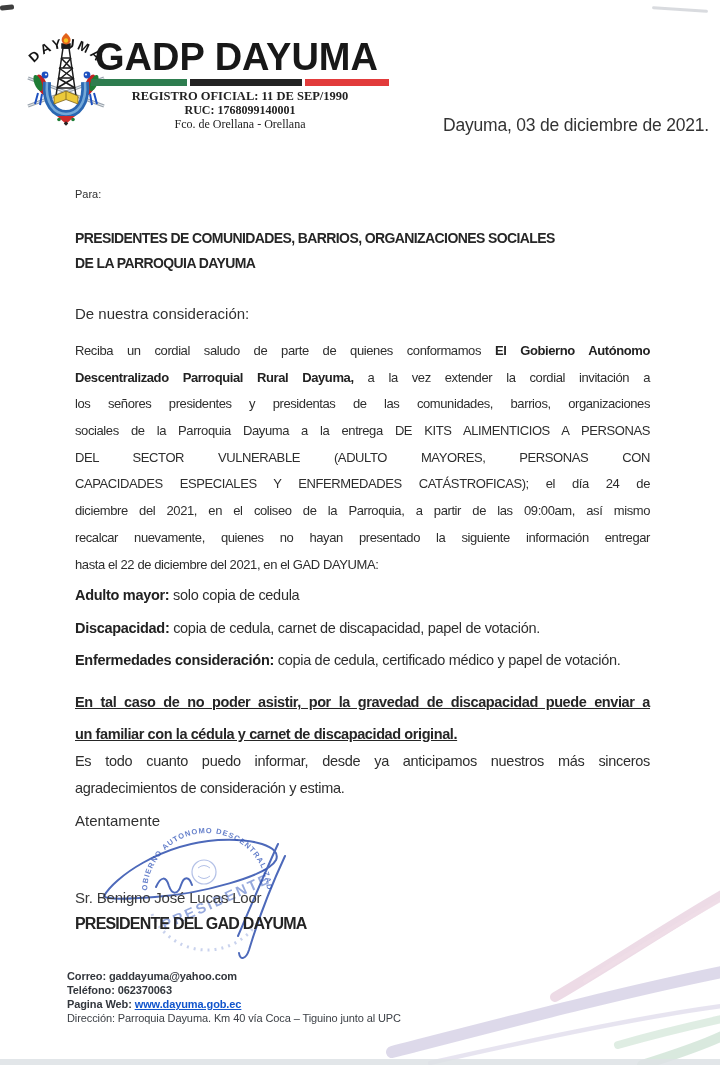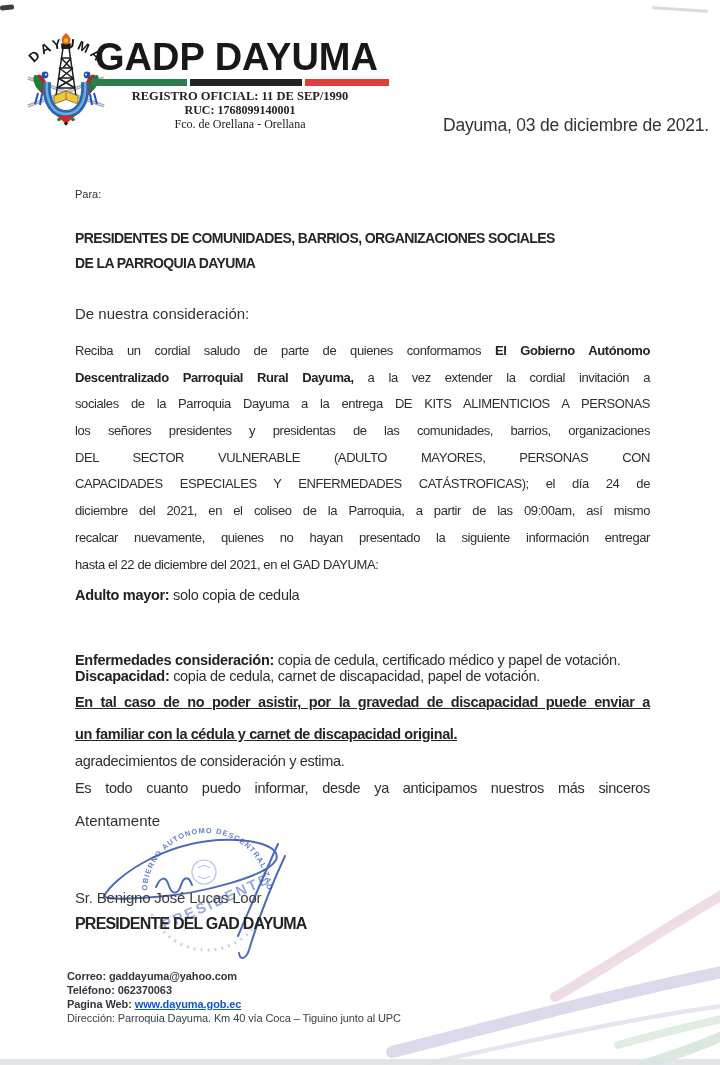--- a/index.html
+++ b/index.html
@@ -38,21 +38,21 @@
              letter-spacing:-0.6px; line-height:25px; color:#262626; white-space:nowrap;}
   .salutation{top:305px; font-size:15px;}
   .bodyp{top:338px; width:575px;}
   .bodyp .ln{
     font-size:13px; letter-spacing:-0.4px; line-height:26.7px; height:26.7px;
     white-space:nowrap; text-align:justify; text-align-last:justify; color:#2e2e2e;
   }
   .bodyp .ln.last{text-align-last:left;}
   .b{font-weight:bold; color:#222;}
   .req{font-size:14.5px; letter-spacing:-0.3px; white-space:nowrap; color:#2e2e2e;}
-  .req1{top:587px;} .req2{top:620px;margin-top:48px;} .req3{top:652px;}
+  .req1{top:587px;} .req2{top:620px;} .req3{top:652px;}
   .notice{top:686px; width:575px; font-weight:bold; color:#262626;}
   .notice .ln{
     font-size:14.5px; letter-spacing:-0.4px; line-height:32px; height:32px;
     white-space:nowrap; text-align:justify; text-align-last:justify;
     text-decoration:underline;
   }
   .notice .ln.last{text-align-last:left;}
   .closing{top:748px; width:575px;}
   .closing .ln{
     font-size:14.5px; letter-spacing:-0.3px; line-height:27px; height:27px;
@@ -159,41 +159,41 @@
   <div class="txt para-label">Para:</div>
   <div class="txt recipient">
     <div>PRESIDENTES DE COMUNIDADES, BARRIOS, ORGANIZACIONES SOCIALES</div>
     <div>DE LA PARROQUIA DAYUMA</div>
   </div>
   <div class="txt salutation">De nuestra consideración:</div>
 
   <div class="txt bodyp">
     <div class="ln"><span>Reciba un cordial saludo de parte de quienes conformamos </span><span class="b">El Gobierno Autónomo</span></div>
     <div class="ln"><span class="b">Descentralizado Parroquial Rural Dayuma,</span><span> a la vez extender la cordial invitación a</span></div>
+    <div class="ln"><span>los señores presidentes y presidentas de las comunidades, barrios, organizaciones</span></div>
     <div class="ln"><span>sociales de la Parroquia Dayuma  a la entrega DE KITS ALIMENTICIOS A PERSONAS</span></div>
-    <div class="ln"><span>los señores presidentes y presidentas de las comunidades, barrios, organizaciones</span></div>
     <div class="ln"><span>DEL SECTOR VULNERABLE (ADULTO MAYORES, PERSONAS CON</span></div>
     <div class="ln"><span>CAPACIDADES ESPECIALES Y ENFERMEDADES CATÁSTROFICAS); el día 24 de</span></div>
     <div class="ln"><span>diciembre del 2021, en el coliseo de la Parroquia, a partir de las 09:00am, así mismo</span></div>
     <div class="ln"><span>recalcar nuevamente, quienes no hayan presentado la siguiente información entregar</span></div>
     <div class="ln last"><span>hasta el 22 de diciembre del 2021, en el GAD DAYUMA:</span></div>
   </div>
 
   <div class="txt req req1"><span class="b">Adulto mayor:</span><span> solo copia de cedula</span></div>
   <div class="txt req req2"><span class="b">Discapacidad:</span><span> copia de cedula, carnet de discapacidad, papel de votación.</span></div>
   <div class="txt req req3"><span class="b">Enfermedades consideración:</span><span> copia de cedula, certificado médico y papel de votación.</span></div>
 
   <div class="txt notice">
     <div class="ln">En tal caso de no poder asistir, por la gravedad de discapacidad puede enviar a</div>
     <div class="ln last">un familiar con la cédula y carnet de discapacidad original.</div>
   </div>
 
   <div class="txt closing">
+    <div class="ln">Es todo cuanto puedo informar, desde ya anticipamos nuestros más sinceros</div>
     <div class="ln last">agradecimientos de consideración y estima.</div>
-    <div class="ln">Es todo cuanto puedo informar, desde ya anticipamos nuestros más sinceros</div>
   </div>
 
   <div class="txt signoff">Atentamente</div>
 
   <svg class="stamp" viewBox="0 0 195 150">
     <defs>
       <path id="ringTop" d="M 47 77 A 60 60 0 0 1 167 77"></path>
     </defs>
     <g opacity="0.85">
       <text font-family="Liberation Sans, sans-serif" font-size="7.5" font-weight="bold" letter-spacing="1" fill="#4b6ac2">

